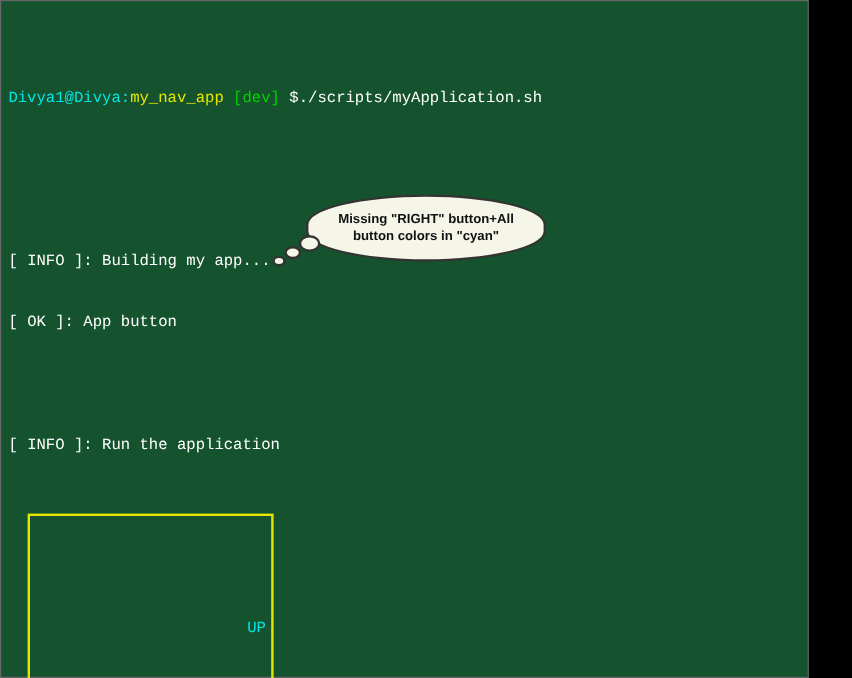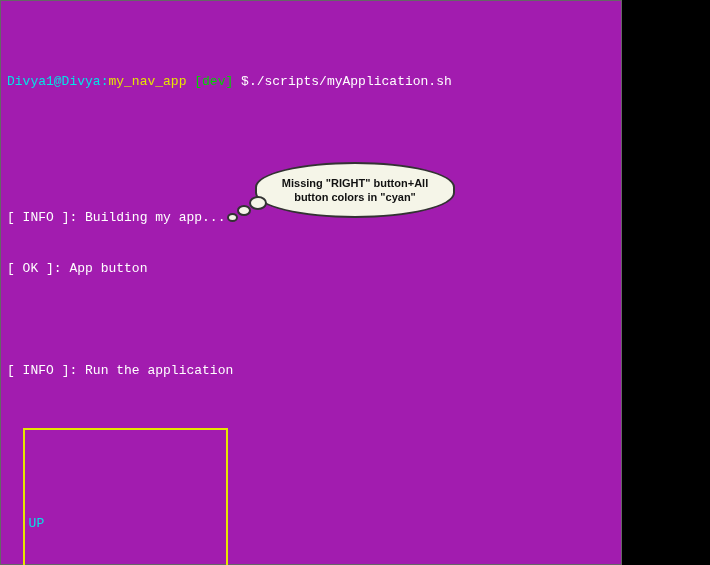--- a/index.html
+++ b/index.html
@@ -9,24 +9,24 @@
     width: 710px;
     height: 565px;
     overflow: hidden;
   }
   .terminal {
     position: relative;
     font-family: "Courier New", Consolas, monospace;
     font-size: 13px;
     line-height: 17px;
     color: #fff;
-    background: #a21caf;
+    background: #14532d;
     padding: 4px 6px;
     border: 1px solid #666;
-    width: 622px;
+    width: 674px;
     height: 565px;
     box-sizing: border-box;
     white-space: pre;
   }
   .line { white-space: pre; }
   .white { color: #ffffff; }
   .cyan  { color: #00e6e6; }
   .green { color: #00d400; }
   .yellow{ color: #e6e600; }
 
@@ -35,21 +35,21 @@
     display: inline-block;
     width: 205px;
     box-sizing: border-box;
     padding: 0;
     margin-top: -2px;
   }
   .box-line {
     padding: 0 4px;
     line-height: 17px;
   }
-  .box-center { text-align: left; }
+  .box-center { text-align: right; }
 
   
   .bubble-wrap {
     position: absolute;
     left: 254px;
     top: 127px;
     width: 200px;
   }
   .bubble {
     background: #f5f5e8;

